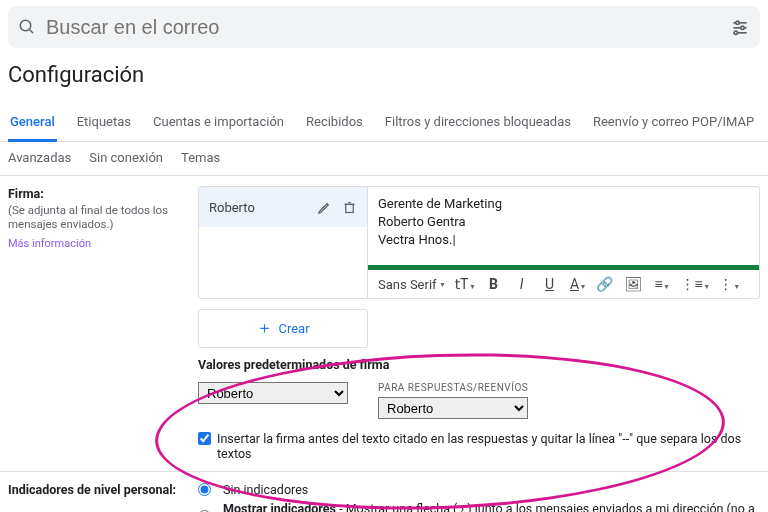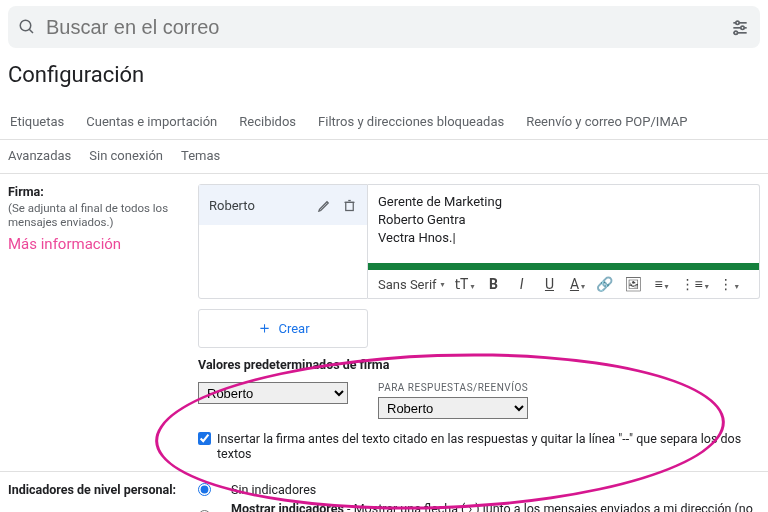--- a/index.html
+++ b/index.html
@@ -16,51 +16,51 @@
   .tabs .tab { padding: 8px 2px 10px; color: #5f6368; cursor: pointer; white-space: nowrap; }
   .tabs .tab.active { color: #1a73e8; border-bottom: 3px solid #1a73e8; margin-bottom: -1px; font-weight: 500; }
   
   .subtabs { display: flex; gap: 18px; border-bottom: 1px solid #e0e0e0; padding: 8px 8px 10px; font-size: 13px; color: #5f6368; }
   
   .content { padding: 0; }
   .section { display: flex; border-bottom: 1px solid #e0e0e0; padding: 10px 8px; }
   .section-label { width: 190px; flex-shrink: 0; }
   .section-label .heading { font-weight: 700; font-size: 12.5px; }
   .section-label .sub { font-size: 11.5px; color: #5f6368; margin-top: 2px; }
-  .section-label .link { color: #ec4899; font-size: 15px; margin-top: 6px; display: inline-block; cursor: pointer; }
+  .section-label .link { color: #8b5cf6; font-size: 11px; margin-top: 6px; display: inline-block; cursor: pointer; }
   .section-body { flex: 1; }
   
   .sig-row { display: flex; gap: 0; align-items: stretch; }
   .sig-list { border: 1px solid #dadce0; border-radius: 3px 0 0 3px; width: 170px; }
   .sig-item { display: flex; align-items: center; justify-content: space-between; background: #eef3fb; padding: 8px 10px; height: 40px; }
   .sig-name { font-size: 13px; color: #3c4043; }
   .sig-actions { display: flex; gap: 10px; color: #5f6368; }
   .sig-editor { border: 1px solid #dadce0; border-left: none; border-radius: 0 3px 3px 0; flex: 1; display: flex; flex-direction: column; }
   .sig-text { padding: 8px 10px; font-size: 13px; line-height: 1.4; flex: 1; min-height: 78px; }
-  .toolbar { display: flex; align-items: center; gap: 10px; border-top: 7px solid #15803d; padding: 6px 10px; color: #444; }
+  .toolbar { display: flex; align-items: center; gap: 10px; border-top: 5px solid #15803d; padding: 6px 10px; color: #444; }
   .toolbar .font { font-size: 13px; color: #444; display: flex; align-items: center; gap: 2px; }
   .toolbar .tbtn { font-size: 14px; min-width: 18px; text-align: center; color: #444; }
   .toolbar .bold { font-weight: 700; }
   .toolbar .italic { font-style: italic; }
   .toolbar .under { text-decoration: underline; }
   .toolbar .drop::after { content: "▾"; font-size: 8px; margin-left: 2px; color: #666; }
   
   .create-btn { margin-top: 10px; width: 170px; border: 1px solid #dadce0; border-radius: 3px; padding: 8px; text-align: center; color: #1a73e8; font-size: 13px; cursor: pointer; display:flex; align-items:center; justify-content:center; gap:6px; }
   
   .defaults-heading { font-weight: 700; font-size: 12.5px; margin-top: 9px; }
   .defaults-row { display: flex; gap: 30px; margin-top: 10px; }
   .def-col { display: flex; flex-direction: column; gap: 4px; }
   .def-label { font-size: 10px; letter-spacing: 0.5px; color: #5f6368; }
   select { font-size: 13px; padding: 2px 4px; border: 1px solid #767676; background: #efefef; width: 150px; height: 22px; }
   .check-row { display: flex; align-items: flex-start; gap: 6px; margin-top: 12px; }
   .check-row input { accent-color: #1a73e8; margin-top: 1px; }
   .check-row label { font-size: 12.5px; }
   
   .ind-body { font-size: 12.5px; }
-  .radio-row { display: flex; align-items: center; gap: 20px; margin-bottom: 4px; }
+  .radio-row { display: flex; align-items: center; gap: 12px; margin-bottom: 4px; }
   .radio-row input { accent-color: #1a73e8; }
   
   .ellipse { position: absolute; border: 3px solid #d6178f; border-radius: 50%; pointer-events: none; width: 570px; height: 155px; left: 155px; top: 354px; transform: rotate(-2deg); }
   
   svg { display: block; }
 </style>
 </head>
 <body>
 
 <div class="search-bar">
@@ -79,20 +79,21 @@
         <circle cx="15" cy="13" r="2" fill="#fff"></circle>
         <line x1="4" y1="19" x2="20" y2="19"></line>
         <circle cx="7" cy="19" r="2" fill="#fff"></circle>
       </svg>
   </span>
 </div>
 
 <h1 class="page-title">Configuración</h1>
 
 <div class="tabs">
+  <div class="tab active">General</div>
   <div class="tab">Etiquetas</div>
   <div class="tab">Cuentas e importación</div>
   <div class="tab">Recibidos</div>
   <div class="tab">Filtros y direcciones bloqueadas</div>
   <div class="tab">Reenvío y correo POP/IMAP</div>
 
 </div>
 
 <div class="subtabs">
   <div>Avanzadas</div>

